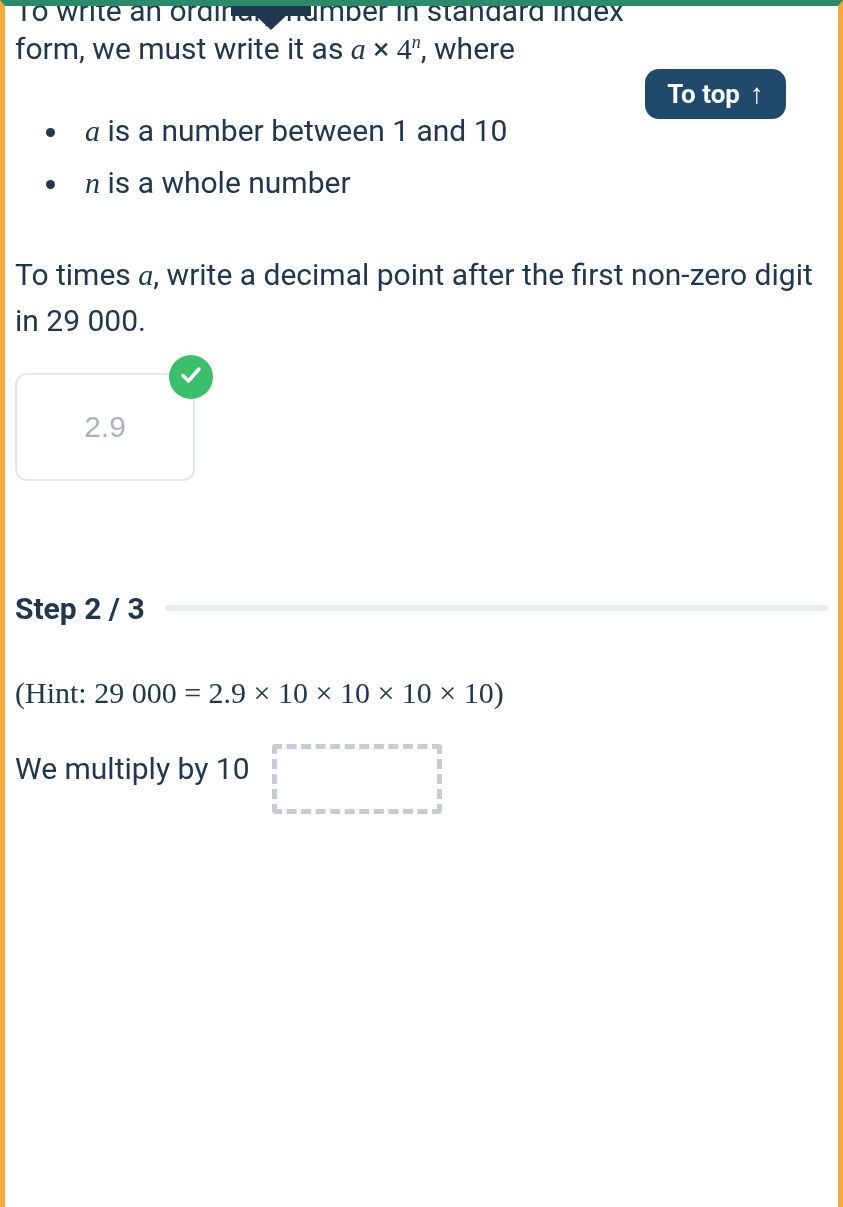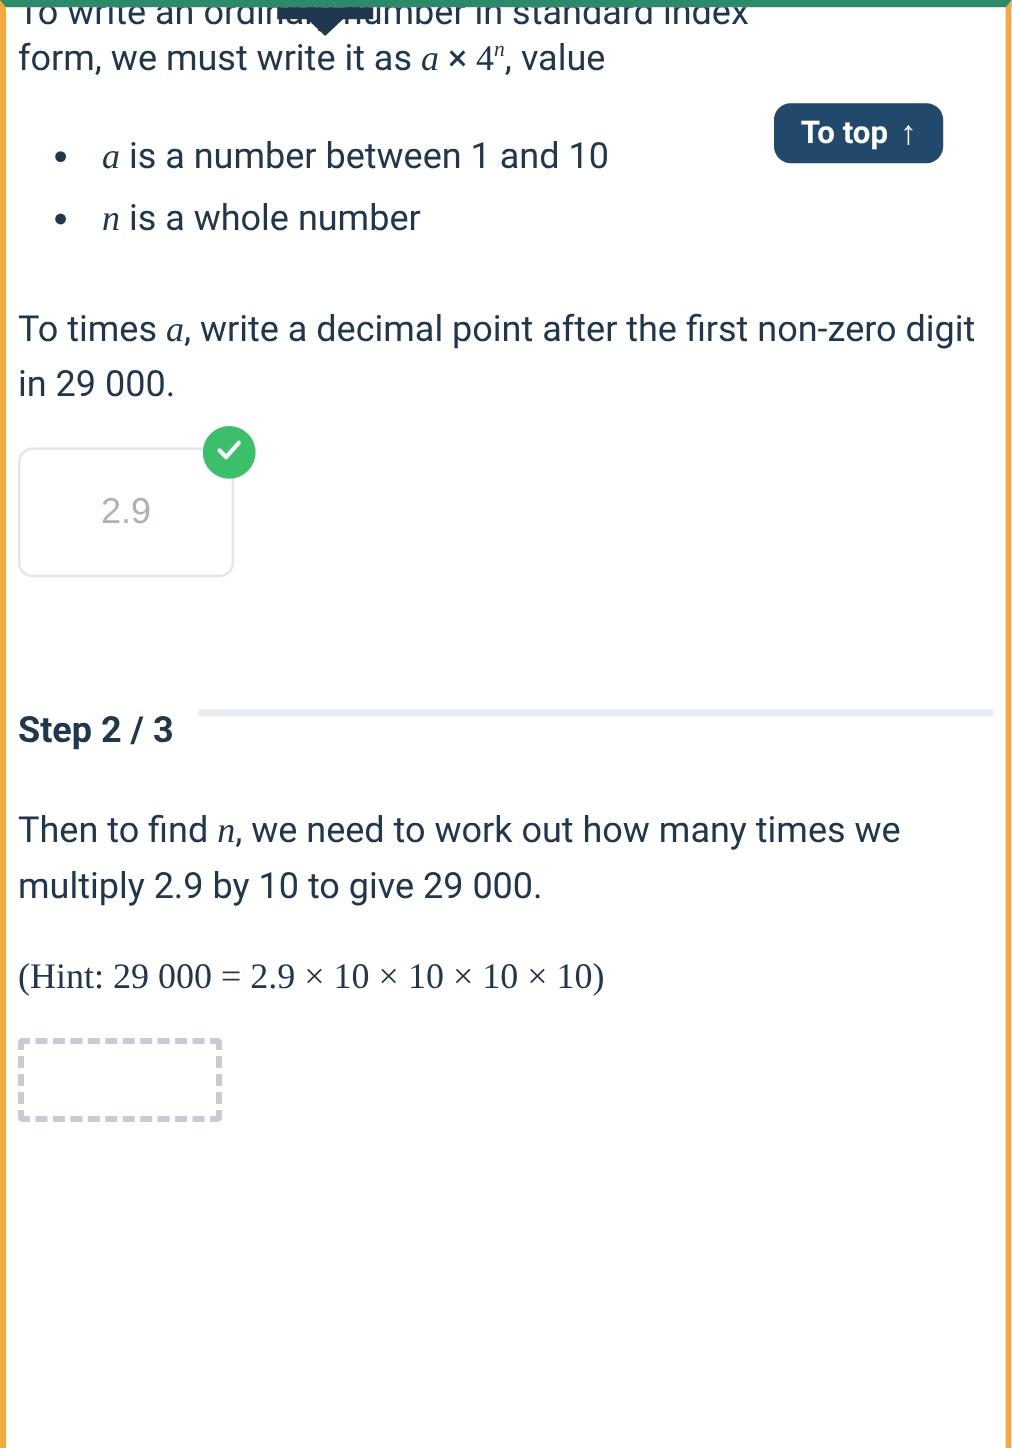--- a/index.html
+++ b/index.html
@@ -67,21 +67,21 @@
     padding-left: 56px;
   }
   ul.rules li {
     font-size: 30px;
     line-height: 1.75;
     color: #21374d;
     padding-left: 14px;
   }
   .to-top {
     position: absolute;
-    top: 80px;
+    top: 63px;
     right: 52px;
     background: #21496b;
     color: #fff;
     font-size: 26px;
     font-weight: 700;
     padding: 10px 22px;
     border-radius: 14px;
     display: inline-flex;
     align-items: center;
     gap: 10px;
@@ -117,20 +117,21 @@
     height: 44px;
     background: #3bbf6a;
     border-radius: 50%;
     display: flex;
     align-items: center;
     justify-content: center;
   }
   .check-badge svg { width: 24px; height: 24px; }
   .step-row {
     display: flex;
+    align-items: center;
     gap: 20px;
     margin: 0 0 44px 0;
   }
   .step-label {
     font-size: 30px;
     font-weight: 700;
     color: #21374d;
     white-space: nowrap;
   }
   .step-hr {
@@ -183,21 +184,21 @@
   <div class="to-top">
     <span>To top</span>
     <span class="arrow">↑</span>
   </div>
 
   <div class="content">
 
     <div class="truncated-top">To write an ordinary number in standard index</div>
 
     <p class="p">
-      <span>form, we must write it as </span><span class="it">a</span><span> × </span><span class="mx">4</span><sup>n</sup><span>, value</span>
+      <span>form, we must write it as </span><span class="it">a</span><span> × </span><span class="mx">4</span><sup>n</sup><span>, where</span>
     </p>
 
     <ul class="rules">
       <li>
         <span class="it">a</span><span> is a number between 1 and 10</span>
       </li>
       <li>
         <span class="it">n</span><span> is a whole number</span>
       </li>
     </ul>
@@ -216,26 +217,24 @@
             </svg>
         </span>
       </div>
     </div>
 
     <div class="step-row">
       <div class="step-label">Step 2 / 3</div>
       <div class="step-hr"></div>
     </div>
 
-    <p class="p">
-      <span>Then to find </span><span class="it">n</span><span>, we need to work out how many times we multiply 2.9 by 10 to give 29 000.</span>
-    </p>
 
     <p class="p mx">(Hint: 29 000 = 2.9 × 10 × 10 × 10 × 10)</p>
 
     <div class="fill-row">
       <div class="cols">
+        <div class="left">We multiply by 10</div>
         <span class="blank"></span>
       </div>
     </div>
 
   </div>
 </div>
 
 </body></html>

